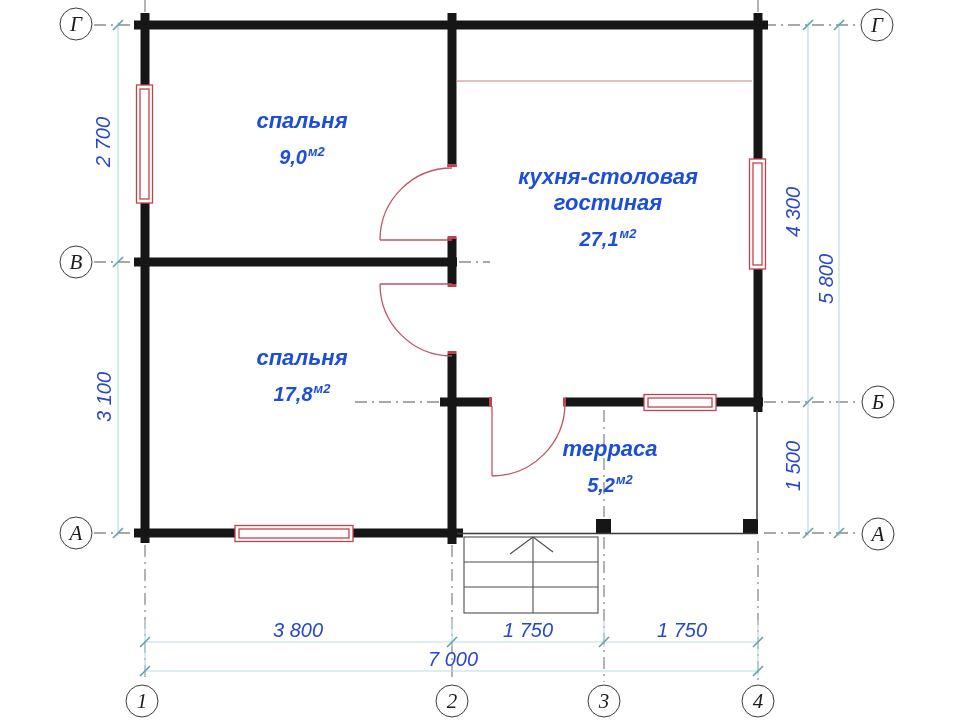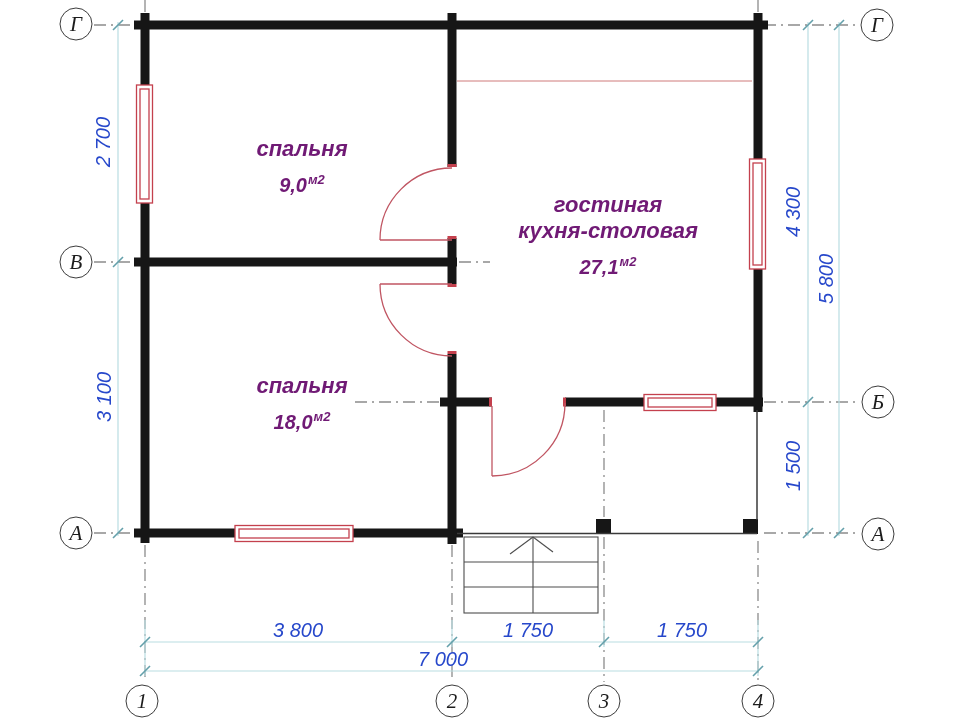--- a/index.html
+++ b/index.html
@@ -20,23 +20,22 @@
   
   .dim{
     position:absolute;white-space:nowrap;z-index:2;
     font:italic 500 20px "Liberation Sans",sans-serif;color:#2748cb;
     transform:translate(-50%,-50%);
   }
   .dim.vert{transform:translate(-50%,-50%) rotate(-90deg);}
   
   .room{
     position:absolute;text-align:center;z-index:2;transform:translate(-50%,-50%);
-    font:italic 600 22px "Liberation Sans",sans-serif;color:#701a75;line-height:26px;
+    font:italic 600 22px "Liberation Sans",sans-serif;color:#1d4ed8;line-height:26px;
     white-space:nowrap;
-    margin-top:28px;
   }
   .room .rarea{font-size:20px;font-weight:600;margin-top:5px;}
   .room .sup{font-size:13px;vertical-align:super;margin-left:1px;}
 </style>
 </head>
 <body>
 
 <div class="plan">
 
   <svg width="960" height="720" viewBox="0 0 960 720">
@@ -185,32 +184,36 @@
     </div>
 
   <div class="dim vert" style="left:103px;top:142px">2 700</div>
   <div class="dim vert" style="left:104px;top:397px">3 100</div>
   <div class="dim vert" style="left:793px;top:212px">4 300</div>
   <div class="dim vert" style="left:826px;top:279px">5 800</div>
   <div class="dim vert" style="left:793px;top:466px">1 500</div>
   <div class="dim" style="left:298px;top:630px">3 800</div>
   <div class="dim" style="left:528px;top:630px">1 750</div>
   <div class="dim" style="left:682px;top:630px">1 750</div>
-  <div class="dim" style="left:443px;top:659px">7 000</div>
+  <div class="dim" style="left:453px;top:659px">7 000</div>
 
   <div class="room" style="left:302px;top:139px">
     <div>спальня</div>
     <div class="rarea"><span>9,0</span><span class="sup">м2</span></div>
   </div>
 
   <div class="room" style="left:608px;top:208px">
+    <div>кухня-столовая</div>
     <div>гостиная</div>
-    <div>кухня-столовая</div>
     <div class="rarea"><span>27,1</span><span class="sup">м2</span></div>
   </div>
 
   <div class="room" style="left:302px;top:376px">
     <div>спальня</div>
-    <div class="rarea"><span>18,0</span><span class="sup">м2</span></div>
-  </div>
-
+    <div class="rarea"><span>17,8</span><span class="sup">м2</span></div>
+  </div>
+
+  <div class="room" style="left:610px;top:467px">
+    <div>терраса</div>
+    <div class="rarea"><span>5,2</span><span class="sup">м2</span></div>
+  </div>
 
 </div>
 
 </body></html>

